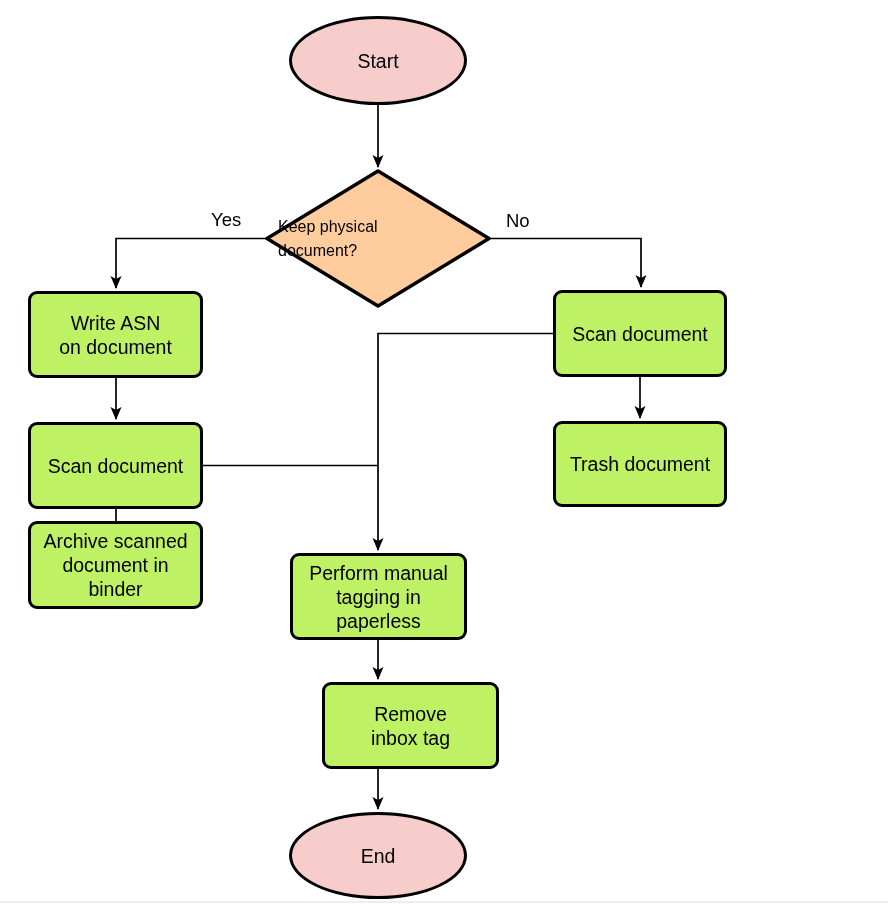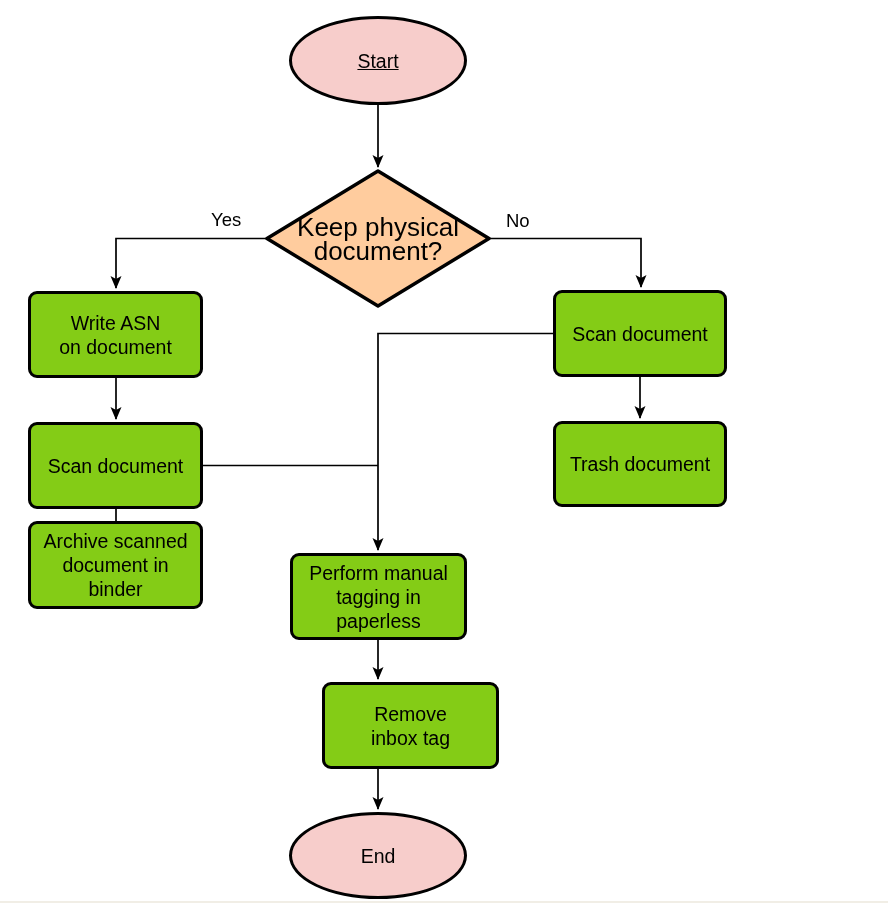--- a/index.html
+++ b/index.html
@@ -19,34 +19,34 @@
     box-sizing: border-box;
     border: 3px solid #000000;
     display: flex;
     align-items: center;
     justify-content: center;
     text-align: center;
     font-size: 19.5px;
     line-height: 24px;
     white-space: pre-line;
   }
-  .process { background: #84cc16; border-radius: 9px; }
+  .process { background: #bef264; border-radius: 9px; }
   .terminal { background: #F7CDCB; border-radius: 50%; }
-  #node-start    { left: 289px; top: 16px;  width: 178px; height: 89px; text-decoration: underline; }
+  #node-start    { left: 289px; top: 16px;  width: 178px; height: 89px; }
   #node-write-asn{ left: 28px;  top: 291px; width: 175px; height: 87px; }
   #node-scan-left{ left: 28px;  top: 422px; width: 175px; height: 87px; }
   #node-archive  { left: 28px;  top: 521px; width: 175px; height: 88px; }
   #node-scan-right{ left: 553px; top: 290px; width: 174px; height: 87px; }
   #node-trash    { left: 553px; top: 421px; width: 174px; height: 86px; }
   #node-tagging  { left: 290px; top: 553px; width: 177px; height: 87px; }
   #node-remove   { left: 290px; top: 682px; width: 177px; height: 87px; margin-left: 32px; }
   #node-end      { left: 289px; top: 812px; width: 178px; height: 87px; }
   #label-decision {
     position: absolute; left: 278px; top: 215px; width: 200px;
-    text-align: center; font-size: 26px; line-height: 24px; white-space: pre-line;
+    font-size: 16px; line-height: 24px; white-space: pre-line;
   }
   .edge-label {
     position: absolute; font-size: 18.5px; line-height: 18px;
   }
   #label-yes { left: 211px; top: 211px; }
   #label-no  { left: 506px; top: 212px; }
   #annotation-note {
     position: absolute; left: 481px; top: 591px;
     font-size: 19.5px; line-height: 24.5px; font-style: italic;
     white-space: pre-line;

